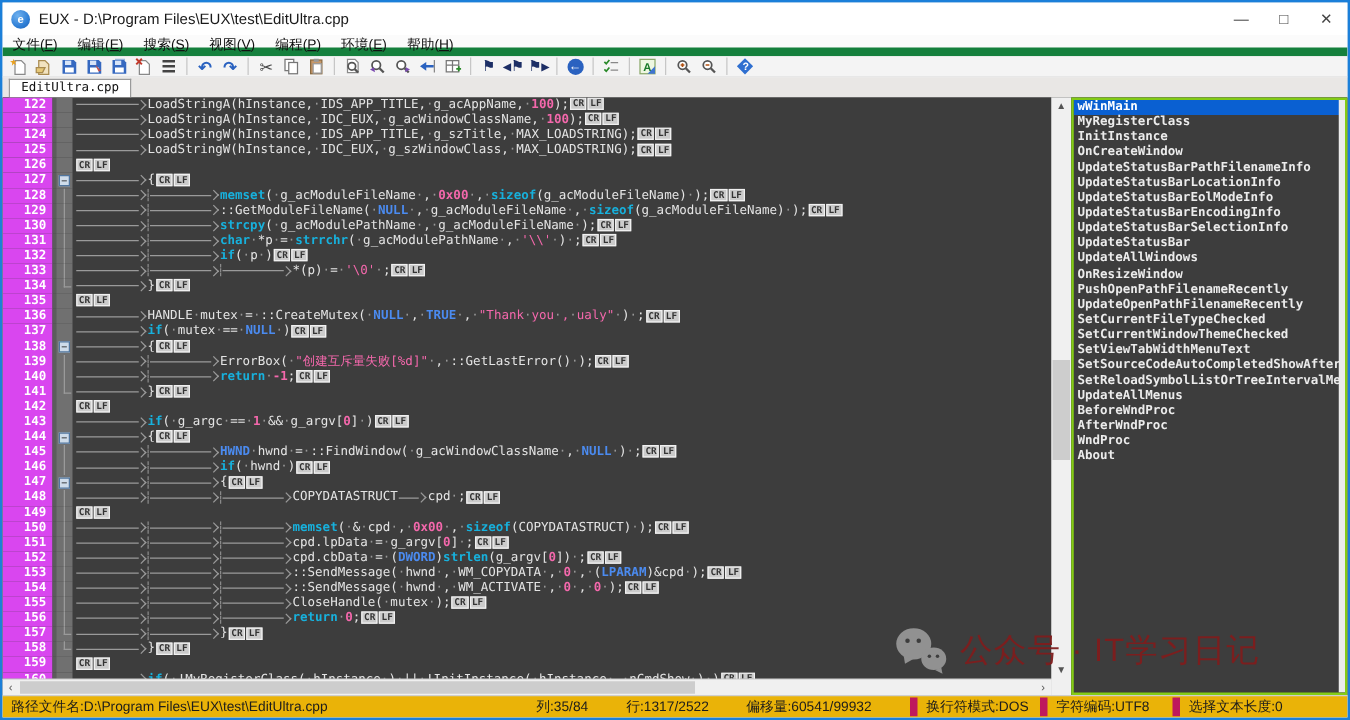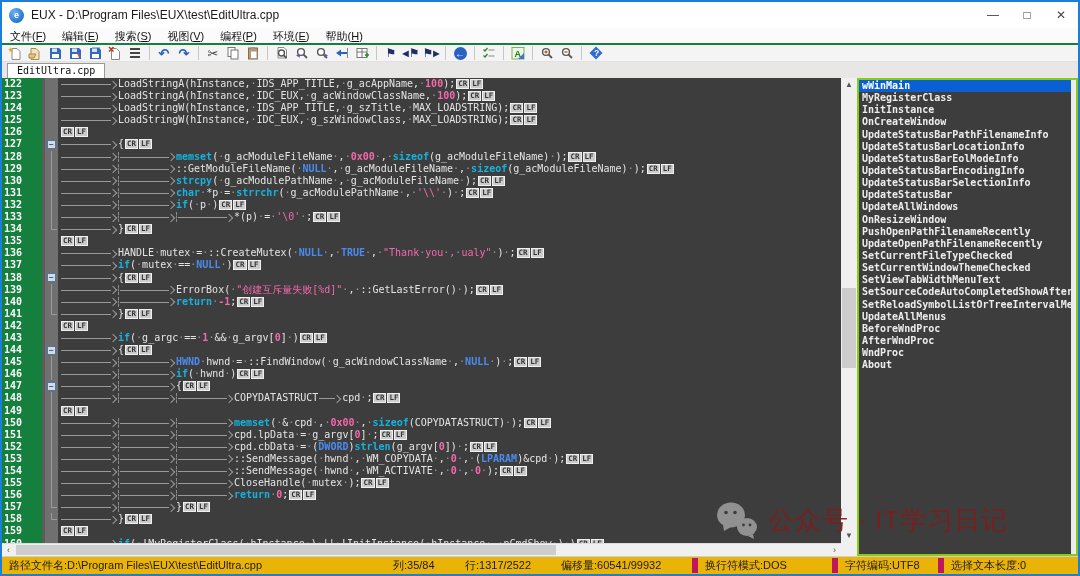--- a/index.html
+++ b/index.html
@@ -10,21 +10,21 @@
   .titlebar { height:26px; background:#fff; display:flex; align-items:center; padding-left:7px; }
   .appicon { width:15px; height:15px; border-radius:50%;
              background:radial-gradient(circle at 35% 30%, #6fb1ef, #2f7fd6 60%, #1b5fb4);
              color:#fff; font-size:9px; line-height:15px; text-align:center; font-weight:bold; }
   .title-text { font-size:12px; color:#1a1a1a; margin-left:7px; flex:1; }
   .wctl { display:flex; height:100%; }
   .wbtn { width:34px; height:100%; display:flex; align-items:center; justify-content:center;
           font-size:12px; color:#444; }
   
   .menubar { height:17px; background:#fbfbfb; display:flex; align-items:center;
-             font-size:11px; color:#111; border-bottom:2px solid #15803d; }
+             font-size:11px; color:#111; border-bottom:7px solid #15803d; }
   .menu-item { padding:0 8px; height:100%; line-height:16px; }
   
   .toolbar { height:17px; background:#f4f4f4; display:flex; align-items:center; padding-left:3px;
              border-bottom:1px solid #e2e2e2; }
   .tbtn { width:20px; height:16px; display:inline-flex; align-items:center; justify-content:center; }
   .ticon { display:inline-flex; align-items:center; justify-content:center; font-size:13px; line-height:13px; }
   .tsep { width:1px; height:14px; background:#c6c6c6; margin:0 4px; display:inline-block; }
   .circ { display:inline-block; width:13px; height:13px; border-radius:50%; background:#2a62c0;
           color:#fff; font-size:10px; line-height:13px; text-align:center; font-weight:bold; }
   .mini { font-size:8px; color:#1d2f66; font-weight:bold; }
@@ -33,21 +33,21 @@
   
   .tabbar { height:16px; background:#e9e7e5; display:flex; align-items:flex-end; padding-left:5px; }
   .tab { background:#fff; border:1px solid #9a9a9a; border-bottom:none; padding:0 9px;
          font-family:"DejaVu Sans Mono", monospace; font-size:10px; height:15px; line-height:14px; color:#111; }
   
   .main { height:478px; display:flex; background:#3d3d3d; }
   .editwrap { flex:1; display:flex; flex-direction:column; min-width:0; }
   .code { height:465px; overflow:hidden; background:#3d3d3d;
           font-family:"DejaVu Sans Mono", monospace; font-size:10px; }
   .crow { display:flex; height:12.1px; line-height:12.1px; white-space:pre; }
-  .gut { width:40px; background:#15803d; color:#fff; text-align:right; padding-right:20px;
+  .gut { width:40px; background:#d946ef; color:#fff; text-align:right; padding-right:5px;
          font-weight:bold; flex:none; }
   .gsep { width:3px; background:#5c5c5c; flex:none; }
   .foldm { width:13px; background:#707070; flex:none; position:relative; }
   .fbox { position:absolute; left:2px; top:1.5px; width:9px; height:9px; background:#cfdcea;
           border:1px solid #51769e; color:#222; font-size:8px; line-height:7px; text-align:center; }
   .fline { position:absolute; left:6px; top:0; bottom:0; width:1px; background:#9a9a9a; }
   .fend { position:absolute; left:6px; top:0; width:6px; height:7px;
           border-left:1px solid #9a9a9a; border-bottom:1px solid #9a9a9a; }
   .ctext { flex:1; padding-left:2px; overflow:hidden; color:#e4e4e4; }
   .ta { display:inline-block; width:58px; height:10px; position:relative; vertical-align:middle; }
@@ -426,21 +426,21 @@
       <div class="pscroll"></div>
     </div>
   </div>
 
   <div class="statusbar">
       <div class="sfield" style="flex: 1 1 0%;">路径文件名:D:\Program Files\EUX\test\EditUltra.cpp</div>
       <div class="sfield" style="width: 72px;">列:35/84</div>
       <div class="sfield" style="width: 96px;">行:1317/2522</div>
       <div class="sfield" style="width: 138px;">偏移量:60541/99932</div>
       <div class="sfield sep" style="width: 104px;">换行符模式:DOS</div>
-      <div class="sfield sep" style="width: 106px; margin-left: 36px;">字符编码:UTF8</div>
+      <div class="sfield sep" style="width: 106px;">字符编码:UTF8</div>
       <div class="sfield sep" style="width: 140px;">选择文本长度:0</div>
     </div>
 
   <div class="watermark">
     <svg width="46" height="40" viewBox="0 0 46 40">
       <ellipse cx="17" cy="15" rx="14" ry="12.5" fill="#969696"></ellipse>
       <path d="M9 25l1 6 7-4z" fill="#969696"></path>
       <circle cx="12" cy="12.5" r="1.8" fill="#3d3d3d"></circle>
       <circle cx="21" cy="12.5" r="1.8" fill="#3d3d3d"></circle>
       <ellipse cx="33" cy="27" rx="10" ry="9" fill="#969696"></ellipse>

